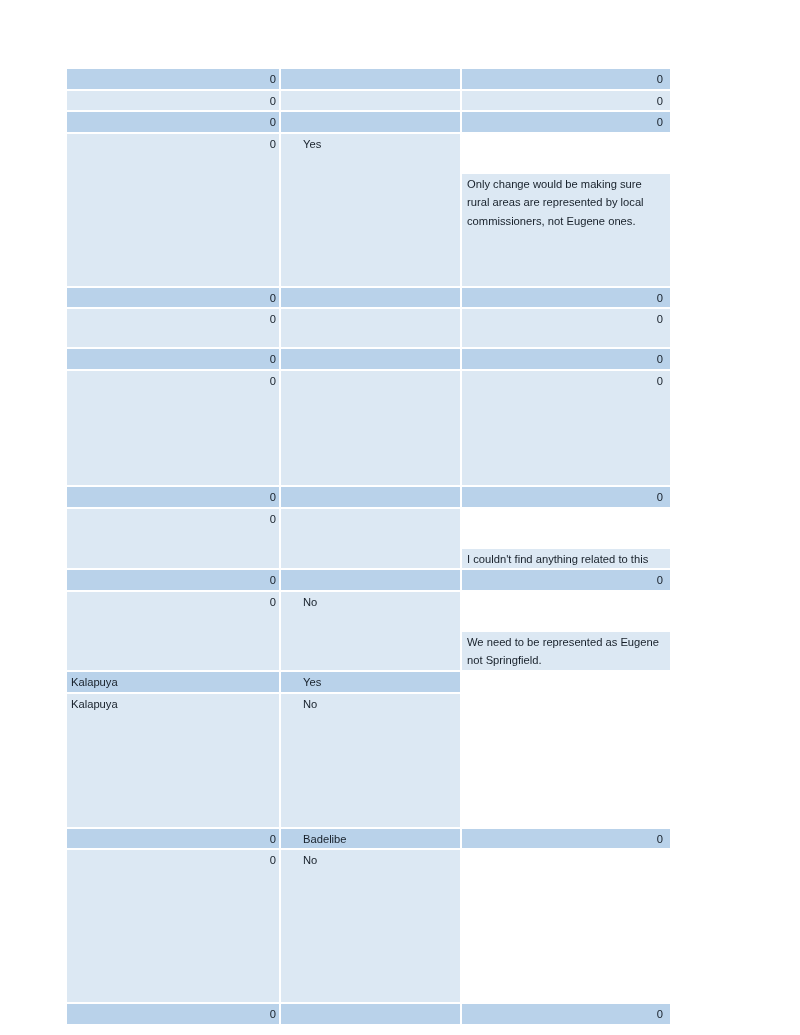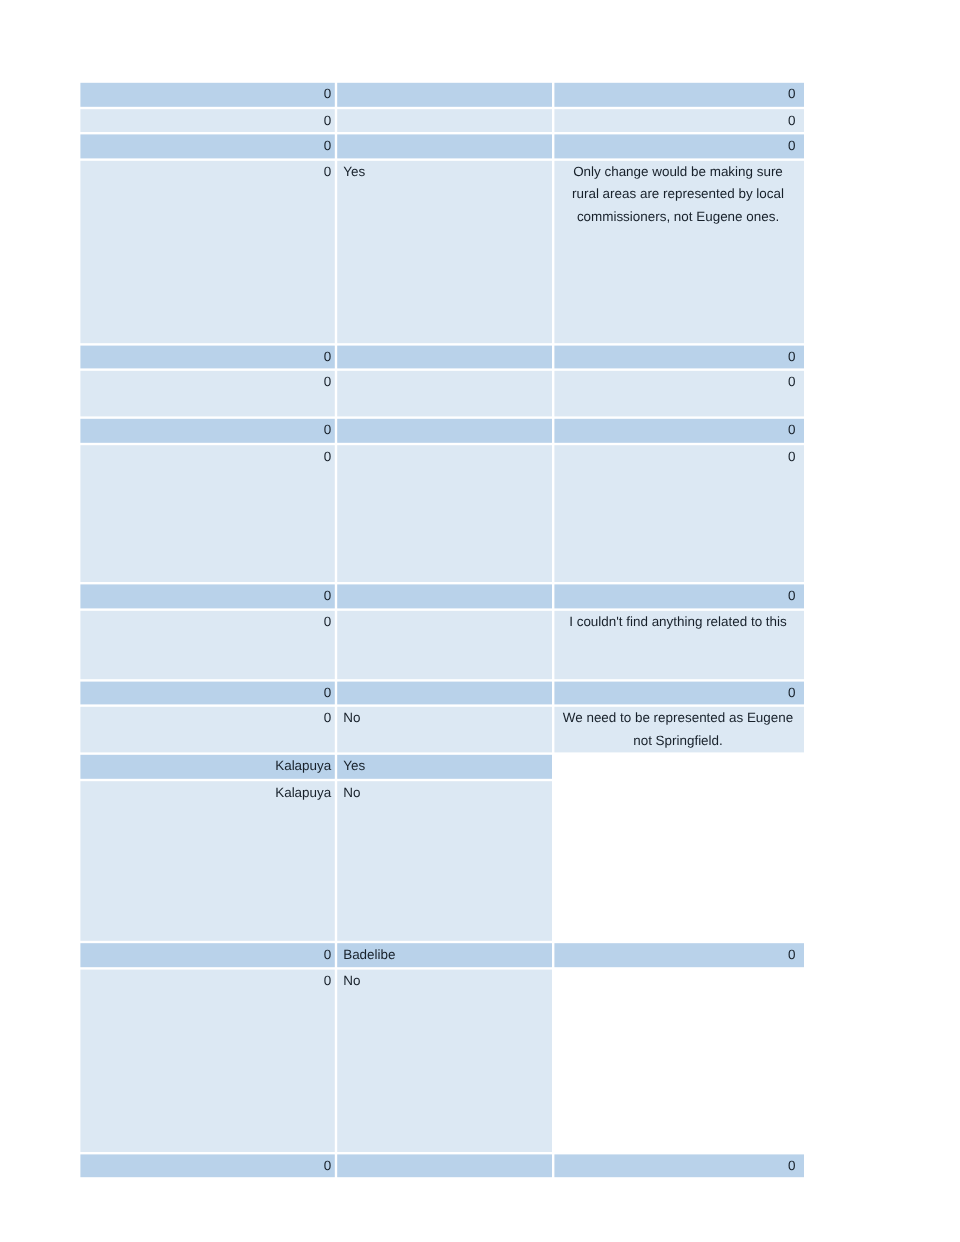--- a/index.html
+++ b/index.html
@@ -51,37 +51,37 @@
     word-wrap: break-word;
   }
 
   .c1 {
     width: 212px;
     margin-right: 2px;
     padding-left: 4px;
     padding-right: 3px;
   }
   .c1.num { text-align: right; }
-  .c1.txt { text-align: right; }
+  .c1.txt { text-align: left; }
 
   .c2 {
     width: 179px;
     margin-right: 2px;
-    padding-left: 5px;
+    padding-left: 22px;
     padding-right: 3px;
     text-align: left;
   }
 
   .c3 {
     width: 208px;
     padding-left: 5px;
     padding-right: 7px;
   }
   .c3.num { text-align: right; }
-  .c3.txt { text-align: center; }
+  .c3.txt { text-align: left; margin-top: 40px; }
 
   .cell.empty::after { content: "\00a0"; }
 </style>
 </head>
 <body>
 
 <div id="sheet">
   <div id="table-wrap">
       <div class="row shade-dark" style="min-height: 19px;">
         <div class="cell c1 num">0</div>

